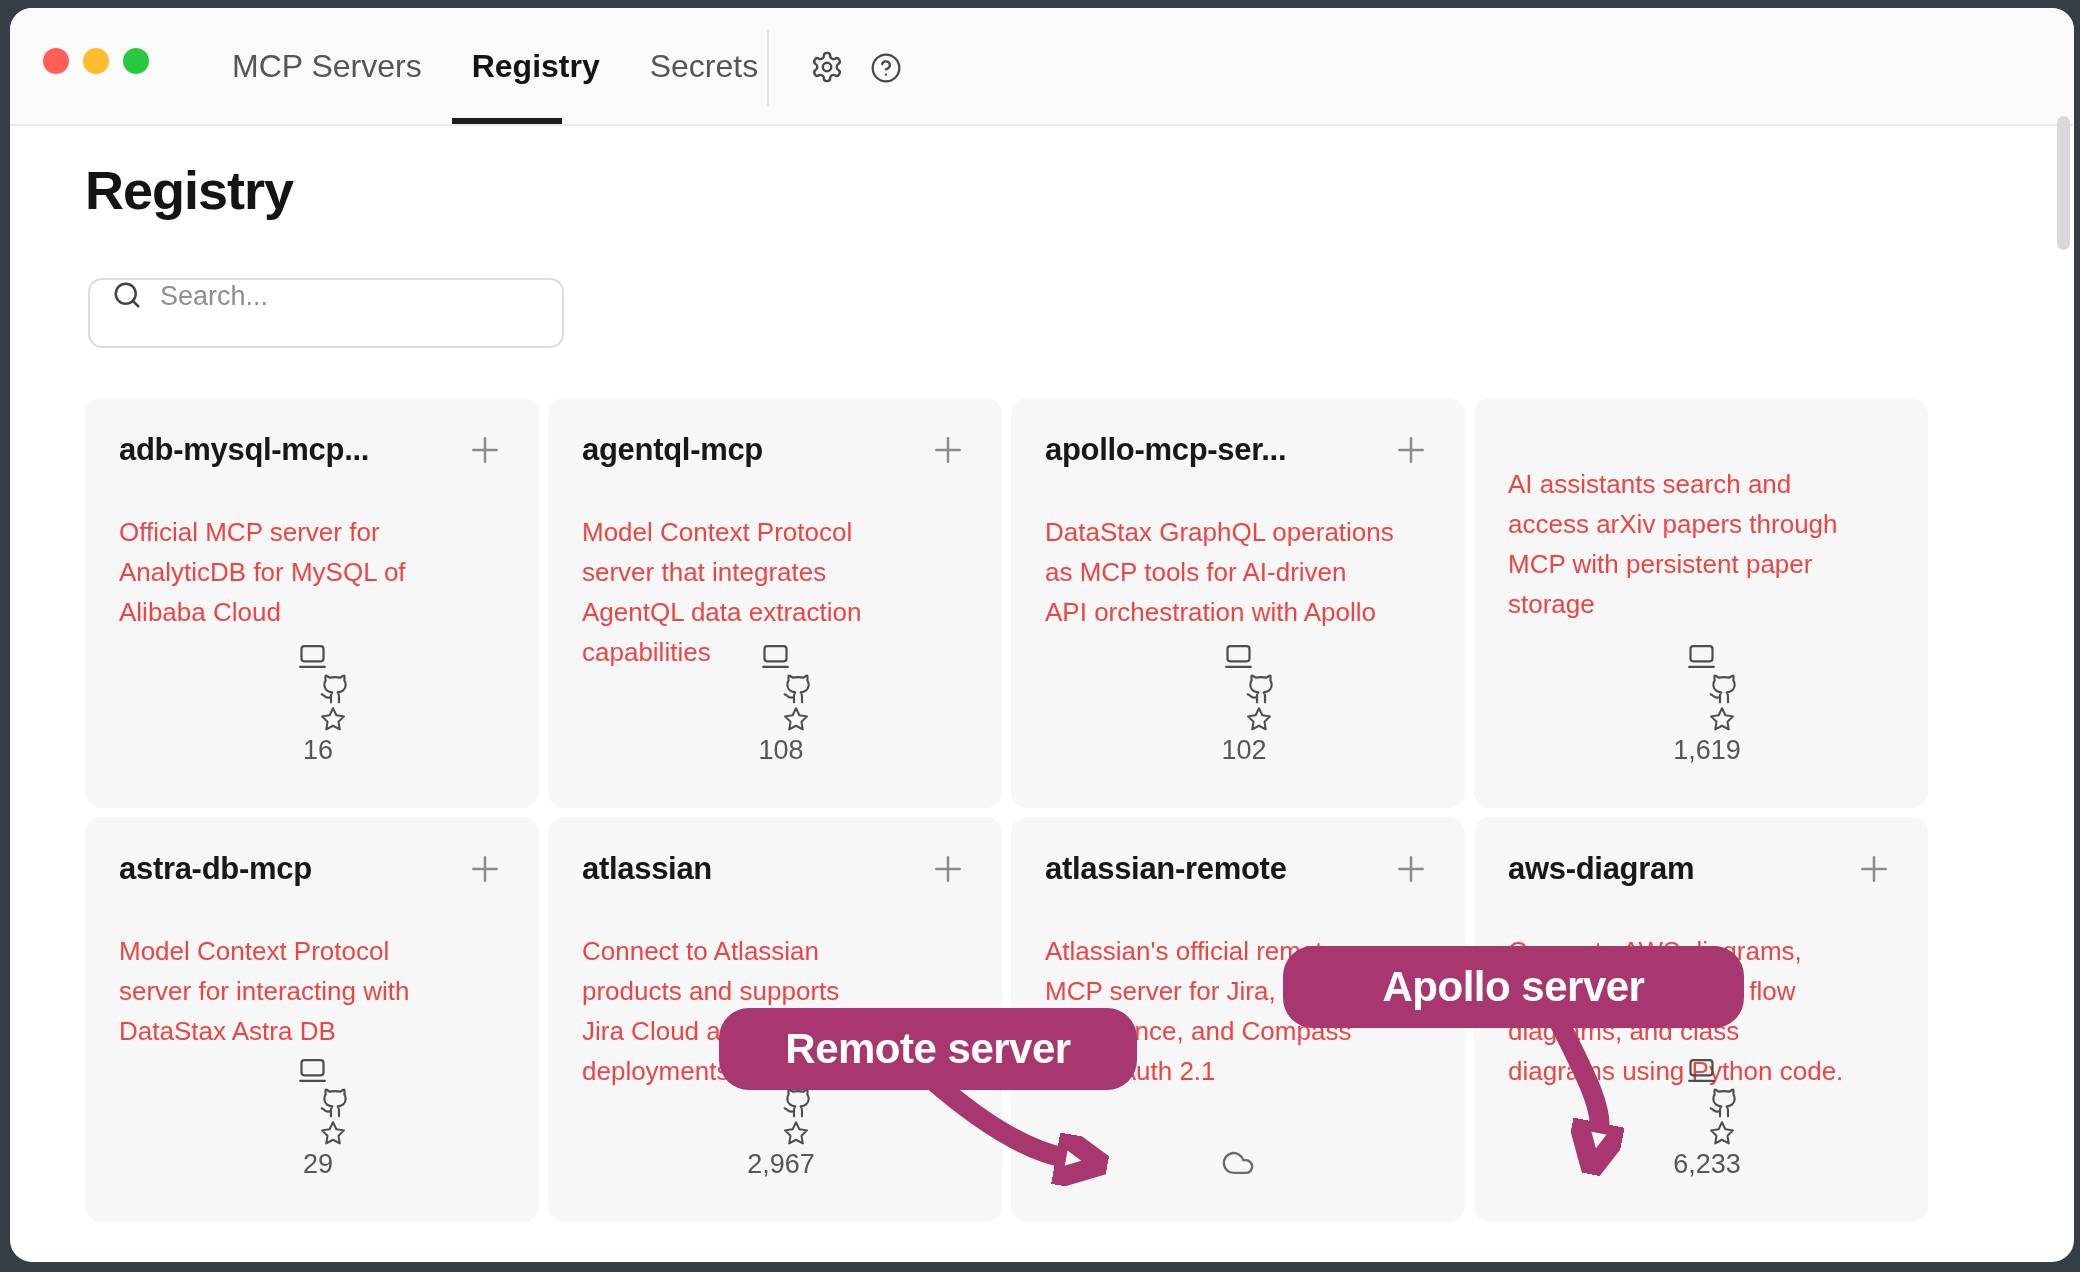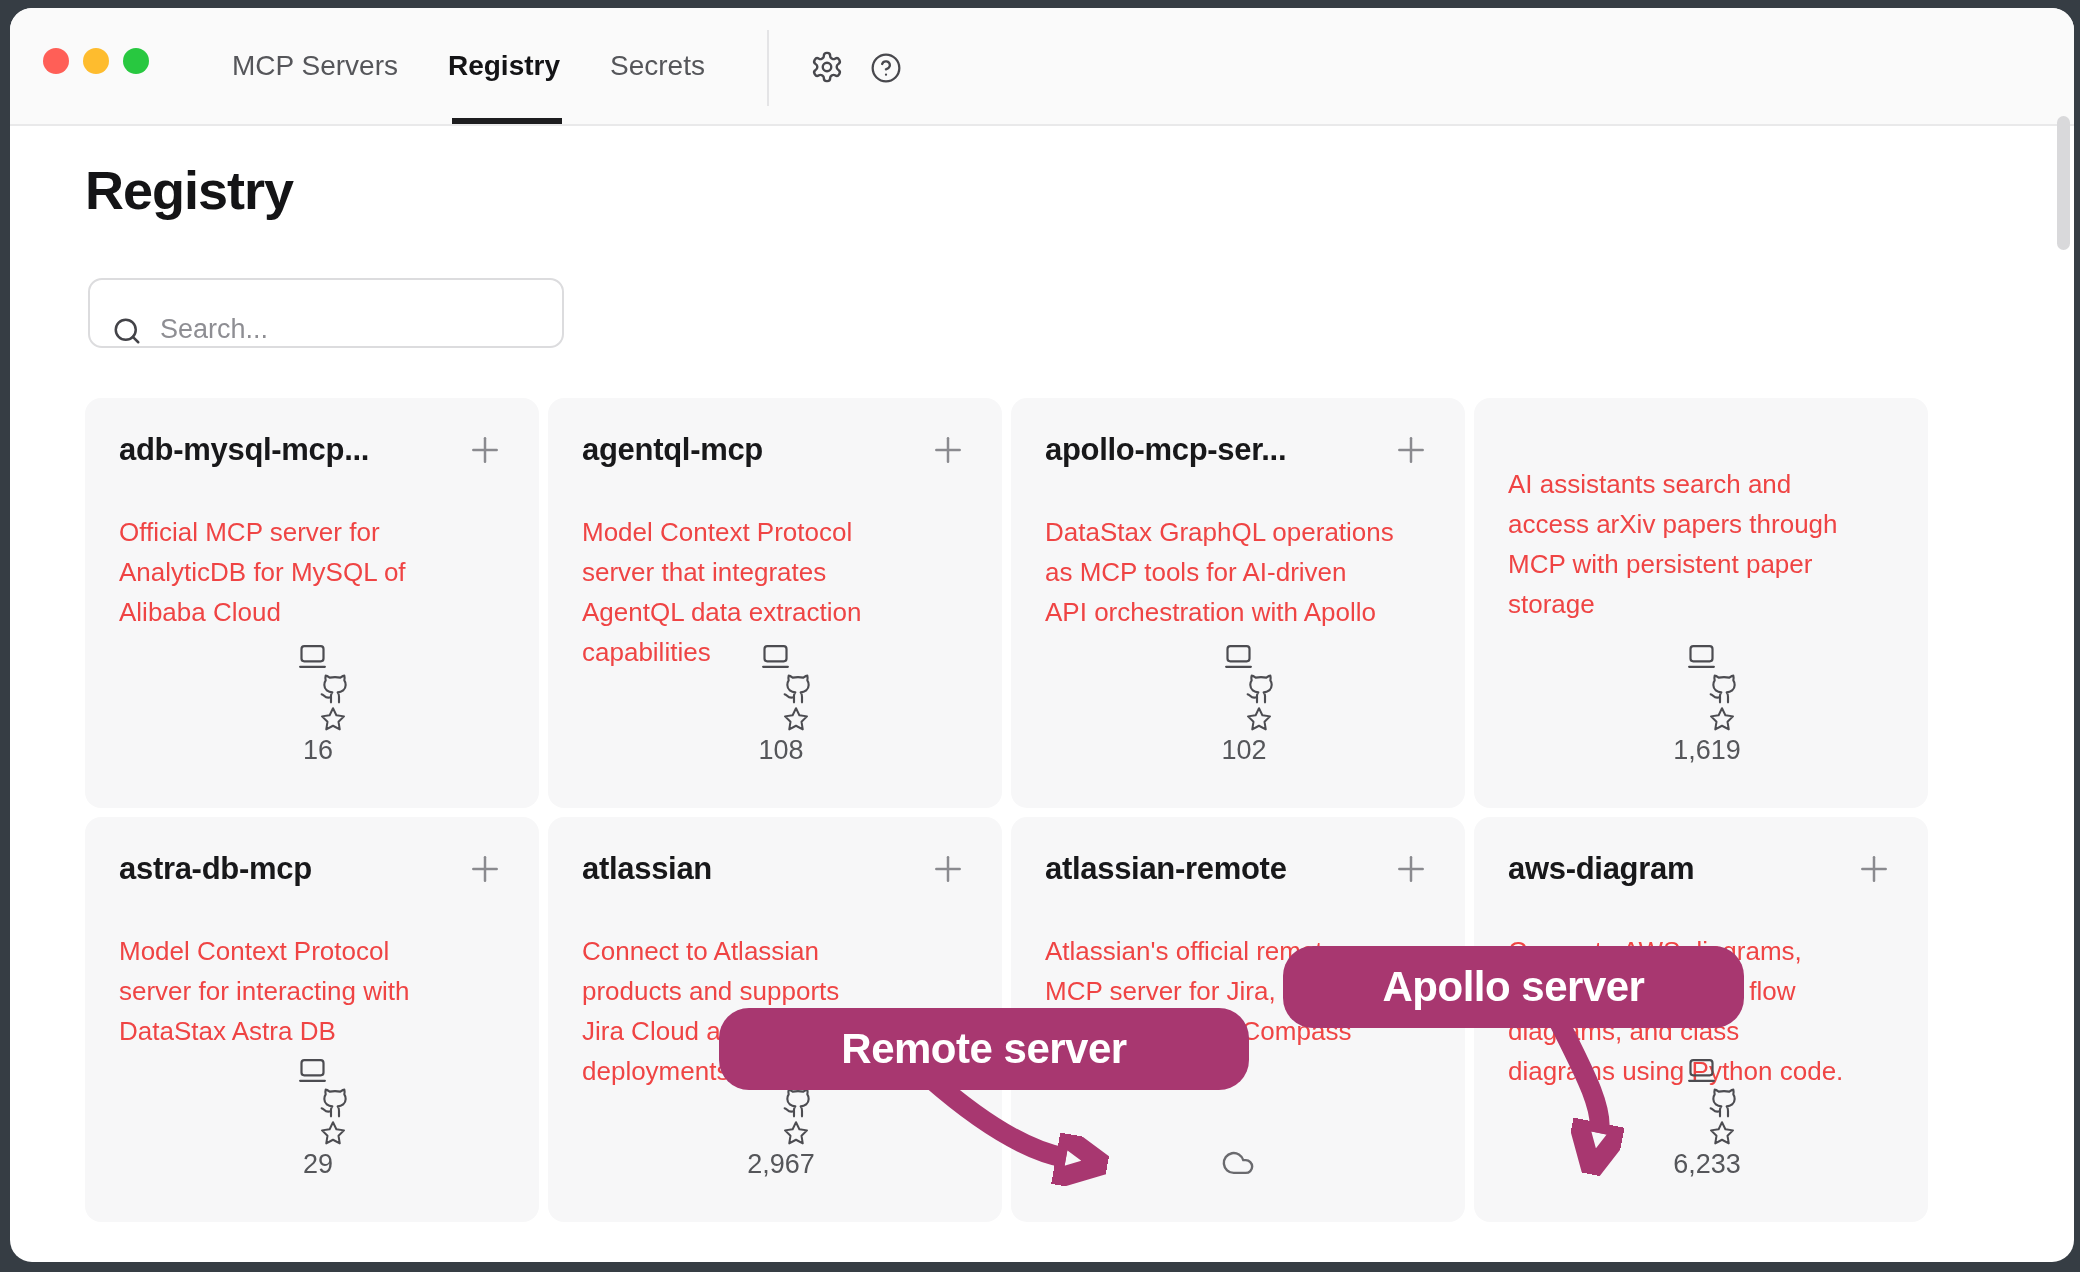--- a/index.html
+++ b/index.html
@@ -15,35 +15,35 @@
     background:#ffffff;border-radius:22px;overflow:hidden;
   }
   
   .titlebar{
     position:absolute;left:0;top:0;width:100%;height:118px;
     background:#fafafa;border-bottom:2px solid #e9e9ea;box-sizing:border-box;
   }
   .traffic{position:absolute;left:33px;top:40px;display:flex;gap:14px;}
   .traffic span{width:26px;height:26px;border-radius:50%;display:block;background:#ccc;}
   .tabs{position:absolute;left:222px;top:0;height:116px;display:flex;align-items:center;gap:50px;}
-  .tab{font-size:28px;color:#55565a;white-space:nowrap;cursor:default;}
+  .tab{font-size:32px;color:#55565a;white-space:nowrap;cursor:default;}
   .tab.active{color:#141416;font-weight:700;}
   .tab-underline{position:absolute;left:442px;bottom:0;width:110px;height:6px;background:#1d1d1f;}
   .tb-divider{position:absolute;left:757px;top:22px;width:2px;height:76px;background:#e4e4e6;}
   .tb-icon{position:absolute;top:42px;color:#48484d;}
   .tb-icon svg{display:block;}
   
   .page-title{
     position:absolute;left:75px;top:146px;font-size:54px;line-height:72px;
     font-weight:800;color:#141416;letter-spacing:-1px;
   }
   .search-box{
     position:absolute;left:78px;top:270px;width:476px;height:70px;
     background:#fff;border:2px solid #dcdcde;border-radius:14px;box-sizing:border-box;
-    display:flex;align-items:flex-end;
+    display:flex;align-items:flex-start;
   }
   .search-box svg{margin-left:22px;flex:0 0 auto;color:#434348;}
   .search-box input{
     border:none;outline:none;background:transparent;flex:1;
     font-size:27px;color:#222;margin-left:16px;margin-right:14px;
     font-family:"Liberation Sans","DejaVu Sans",sans-serif;
   }
   .search-box input::placeholder{color:#8e8e93;}
   
   .cards{
@@ -81,21 +81,21 @@
   }
   
   .anno-layer{position:absolute;left:0;top:0;width:2064px;height:1254px;pointer-events:none;z-index:55;}
   .anno-layer path{stroke:var(--accent);fill:none;}
   .arrowhead{fill:var(--accent);}
   .badge{
     position:absolute;z-index:56;background:var(--accent);border-radius:30px;
     color:#fff;font-weight:700;font-size:42px;display:flex;align-items:center;justify-content:center;
     letter-spacing:-0.5px;
   }
-  .badge-remote{left:709px;top:1000px;width:530px;height:82px;}
+  .badge-remote{left:709px;top:1000px;width:418px;height:82px;}
   .badge-local{left:1273px;top:938px;width:461px;height:82px;}
 </style>
 </head>
 <body style="background: rgb(54, 61, 68);">
 
 <div class="window">
 
   <div class="titlebar">
     <div class="traffic">
       <span style="background: rgb(255, 95, 87);"></span>

